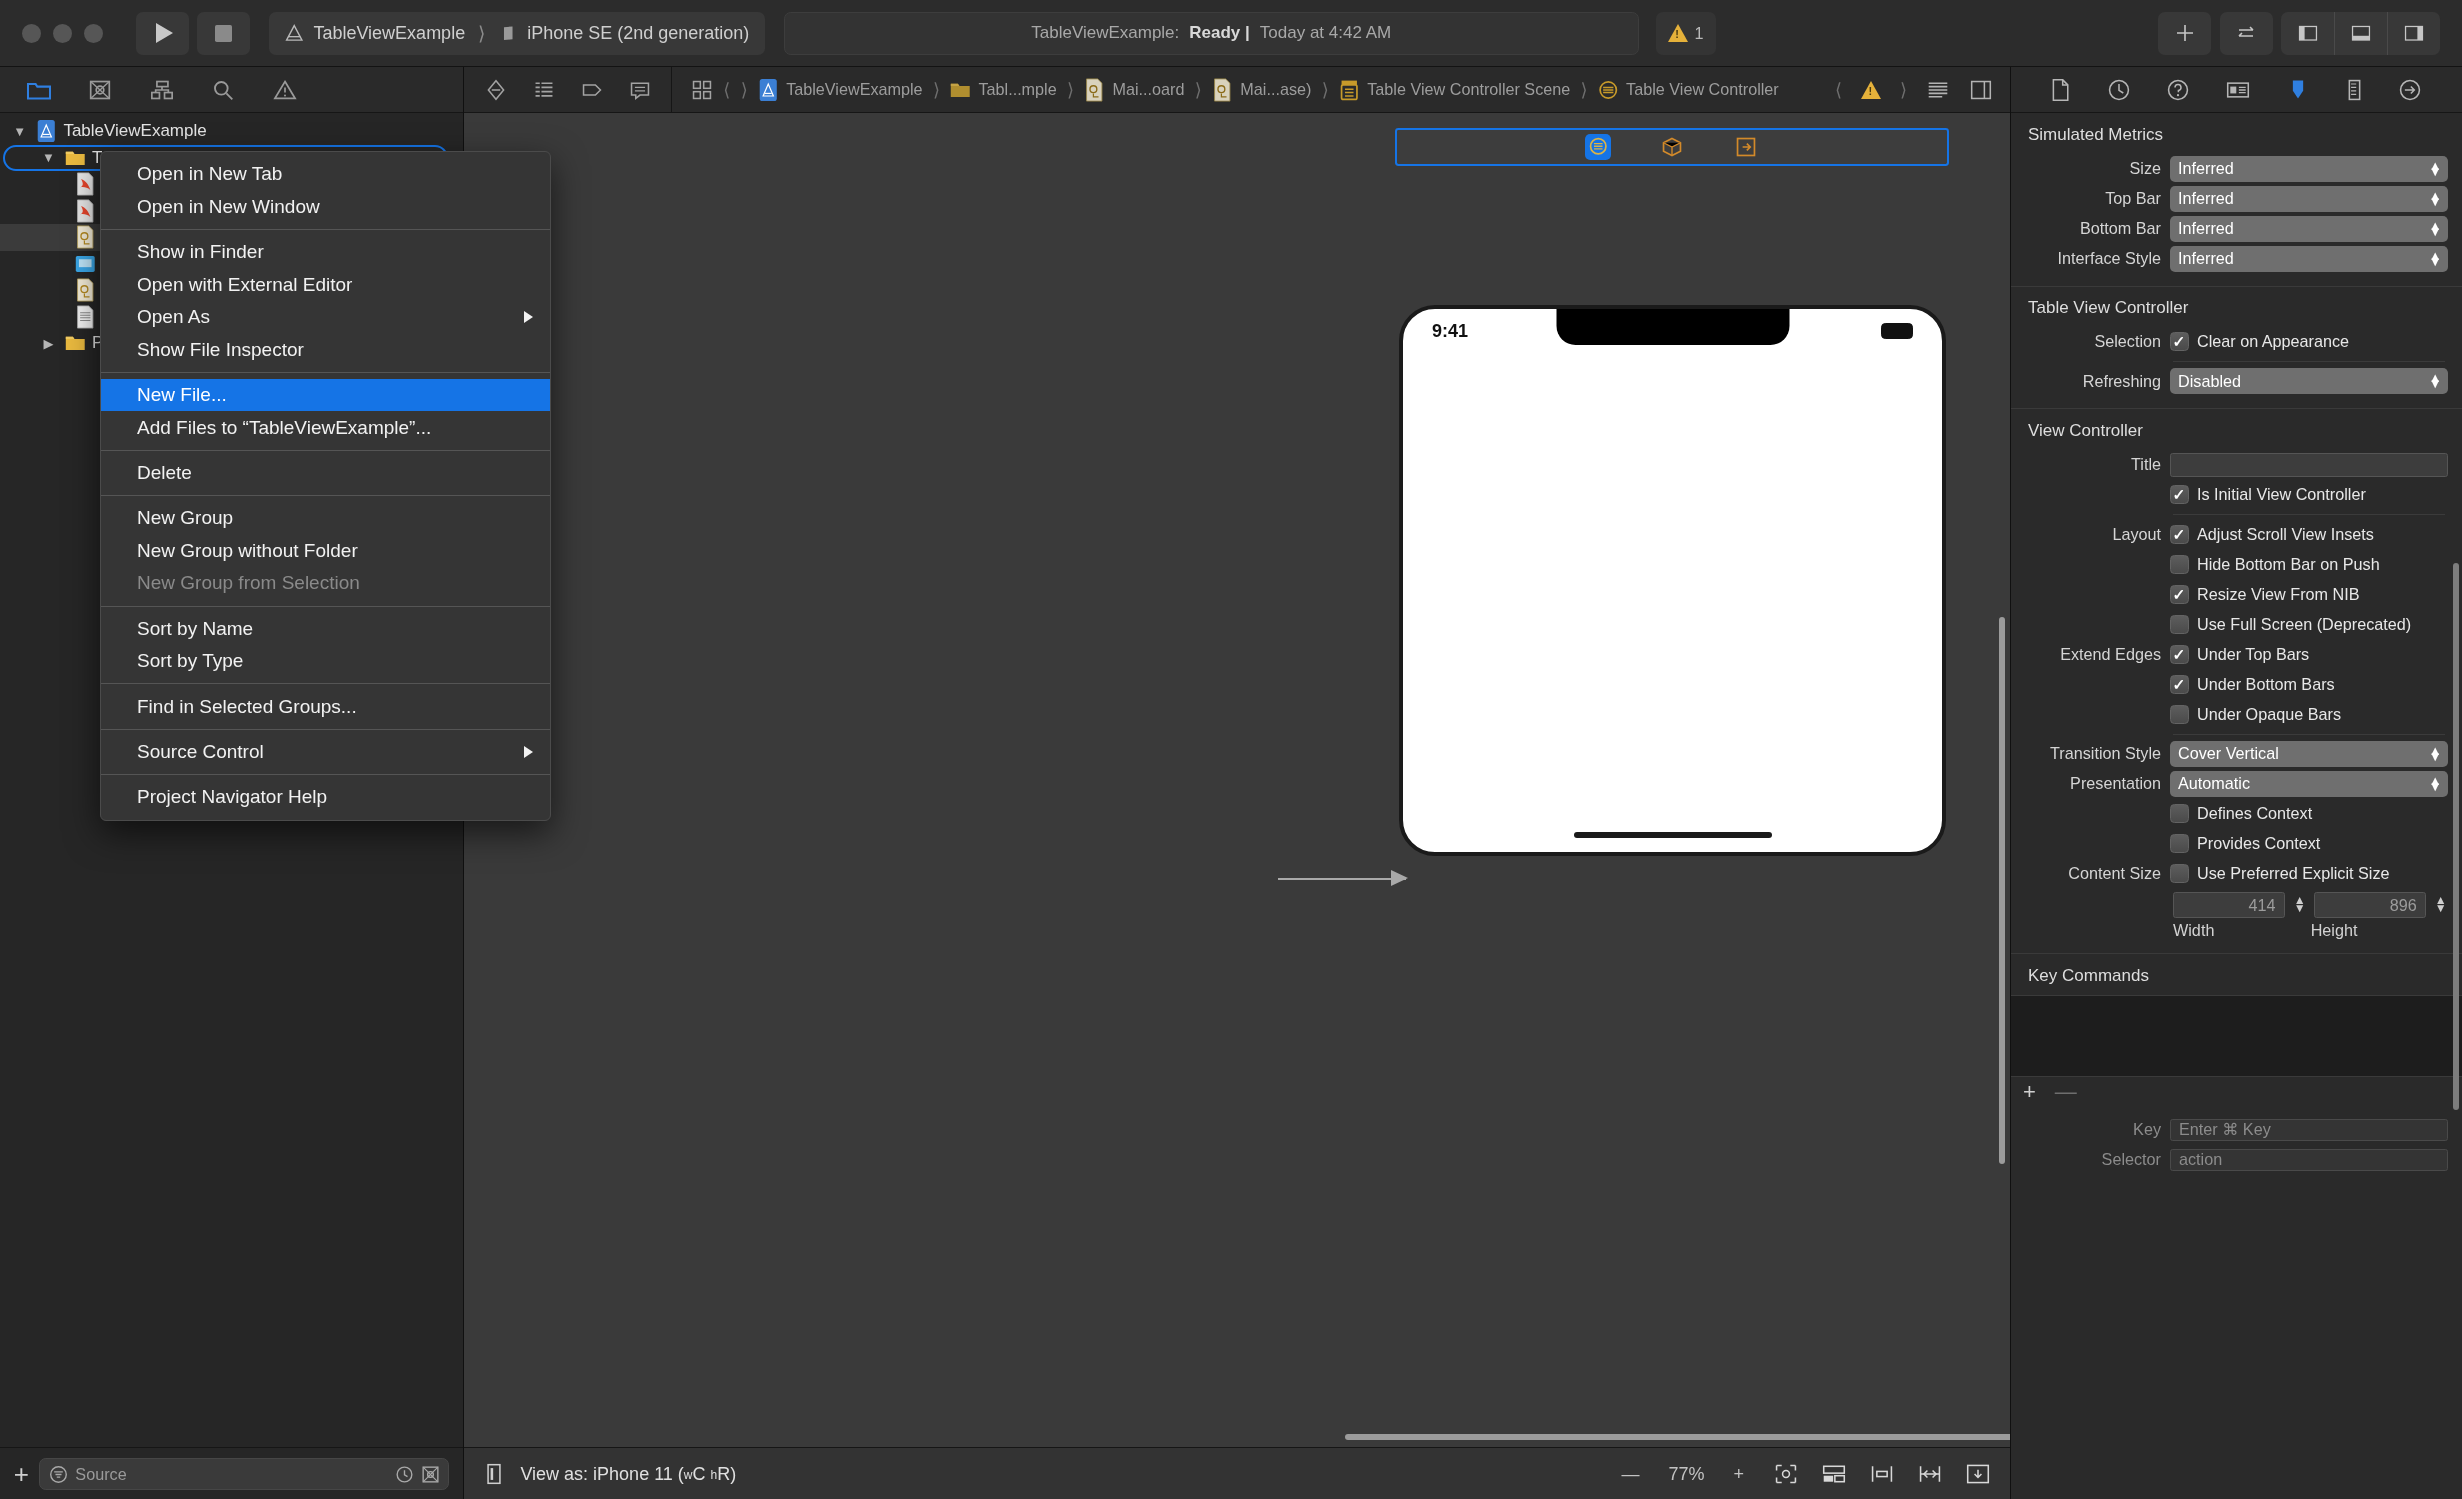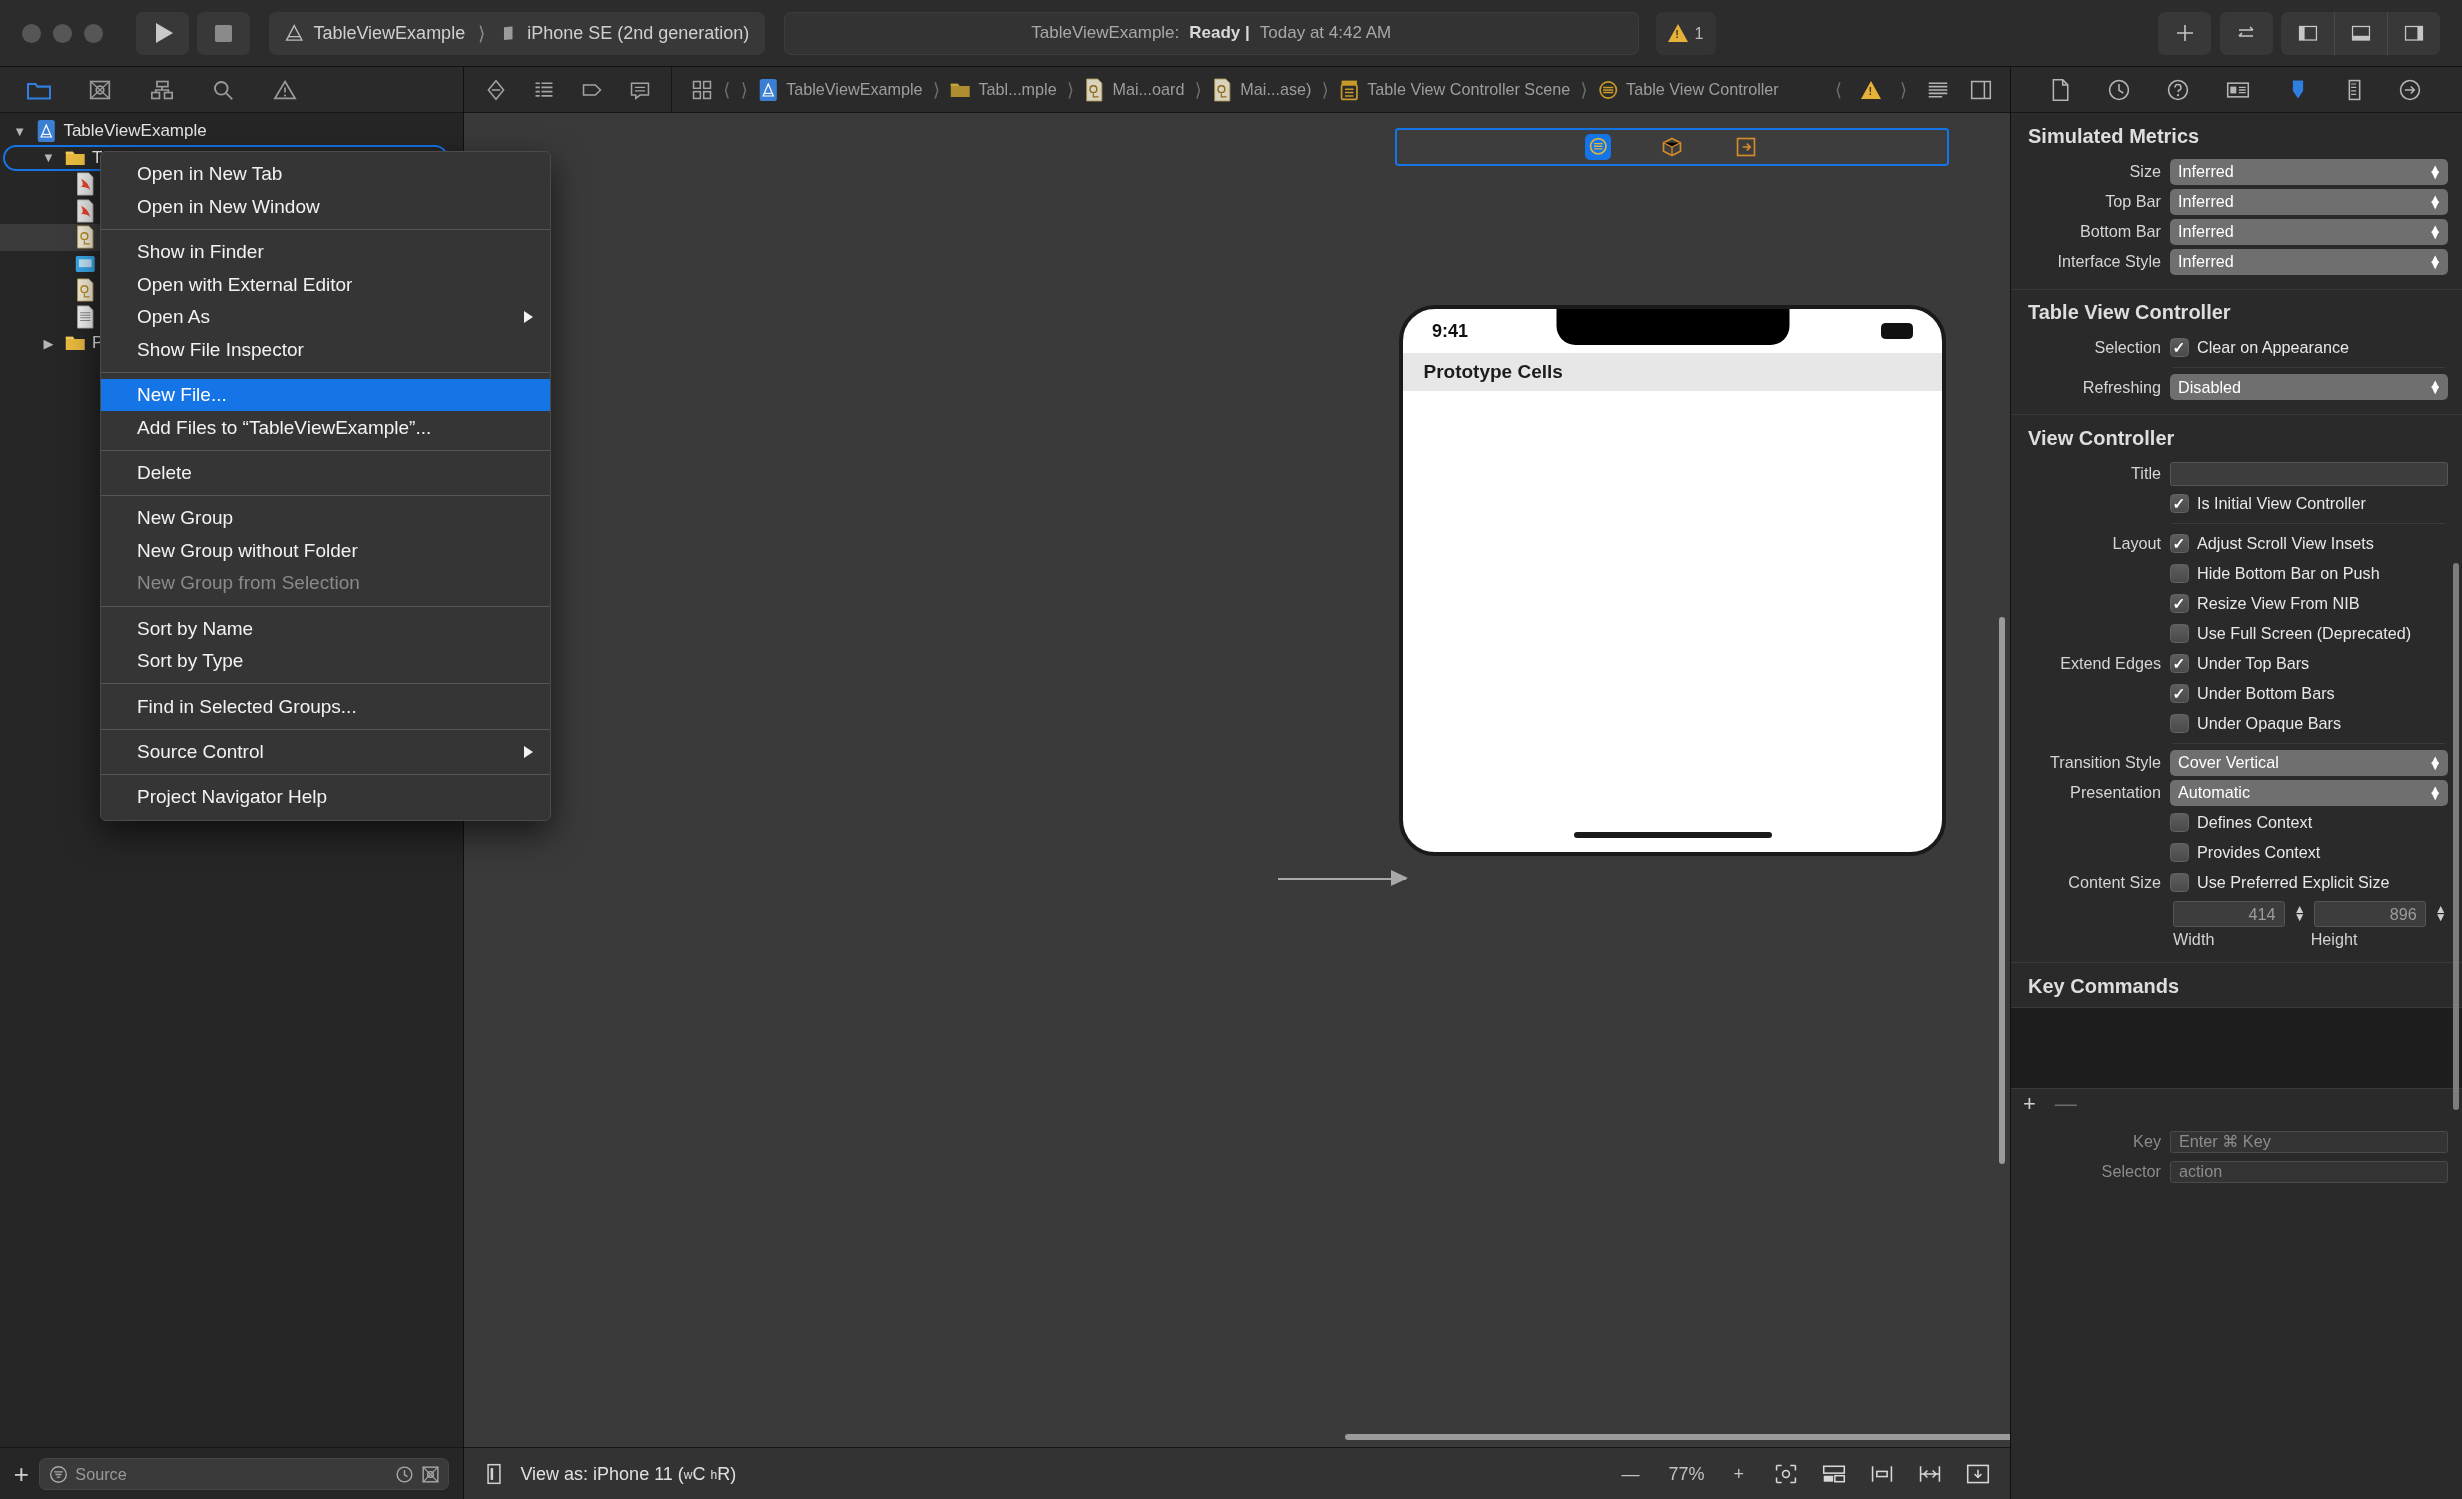--- a/index.html
+++ b/index.html
@@ -112,21 +112,21 @@
   .canvas-bar { height: 53px; background:#333333; border-top:0.9px solid #161616; display:flex; align-items:center; padding: 0 19px; gap:15.4px; color:#e0e0e0; font-size:18px; }
   .cb-right { margin-left:auto; display:flex; align-items:center; gap:29px; }
   .zoom-ctrl { display:flex; align-items:center; gap:29px; color:#c3c3c3; font-size:18px; }
   .cb-icons { display:flex; align-items:center; gap:22px; }
   .sub { font-size: 12px; vertical-align: 0.9px; }
 
   
   .inspector { width: 452px; min-width:452px; background:#2a2a2a; border-left:0.9px solid #101010; display:flex; flex-direction:column; font-size:16.2px; color:#e2e2e2; }
   .insp-tabs { height:46px; background:#2a2a2a; display:flex; align-items:center; justify-content:space-around; padding: 0 22px; border-bottom:0.9px solid #161616; }
   .insp-body { flex:1; overflow:hidden; }
-  .sect-head { font-weight:bold; font-size:20px; color:#dedede; padding: 12px 0 8.5px 17px; }
+  .sect-head { font-weight:normal; font-size:17px; color:#dedede; padding: 12px 0 8.5px 17px; }
   .insp-sep { height:0.9px; background:#3a3a3a; margin: 5.1px 0 0 0; }
   .frow { display:flex; align-items:center; min-height:30px; padding-right:13.7px; gap:8.5px; }
   .flabel { width: 150px; text-align:right; color:#d5d5d5; font-size:16.2px; flex:0 0 150px; }
   .popup {
     flex:1; height:26px; background:#6f6f6f; border-radius:5.1px; display:flex; align-items:center;
     padding: 0 8.5px; color:#fff; font-size:16.2px; position:relative;
   }
   .popup .st { position:absolute; right:6.8px; display:flex; flex-direction:column; line-height:6px; color:#fff; font-size:13px; }
   .txtfield { flex:1; height:24px; background:#3d3d3d; border:0.9px solid #555; border-radius:2.6px; }
   .chk { width:19px; height:19px; border-radius:4.3px; background:linear-gradient(#5d5d5d,#4a4a4a); border:0.9px solid #636363; display:flex;align-items:center;justify-content:center; flex:0 0 19px; }
@@ -484,23 +484,20 @@
         </div>
 
         <div class="seg-arrow"></div>
 
         <div class="phone">
           <div class="notch"></div>
           <div class="ph-status">
             <span>9:41</span>
             <span class="batt"></span>
           </div>
-          <div class="ph-header">
-            <span>Prototype Cells</span>
-          </div>
           <div class="ph-white"></div>
           <div class="ph-body"></div>
           <div class="home-ind"></div>
         </div>
 
         <div class="canvas-vscroll"></div>
         <div class="canvas-hscroll"></div>
       </div>
 
       <div class="canvas-bar">

